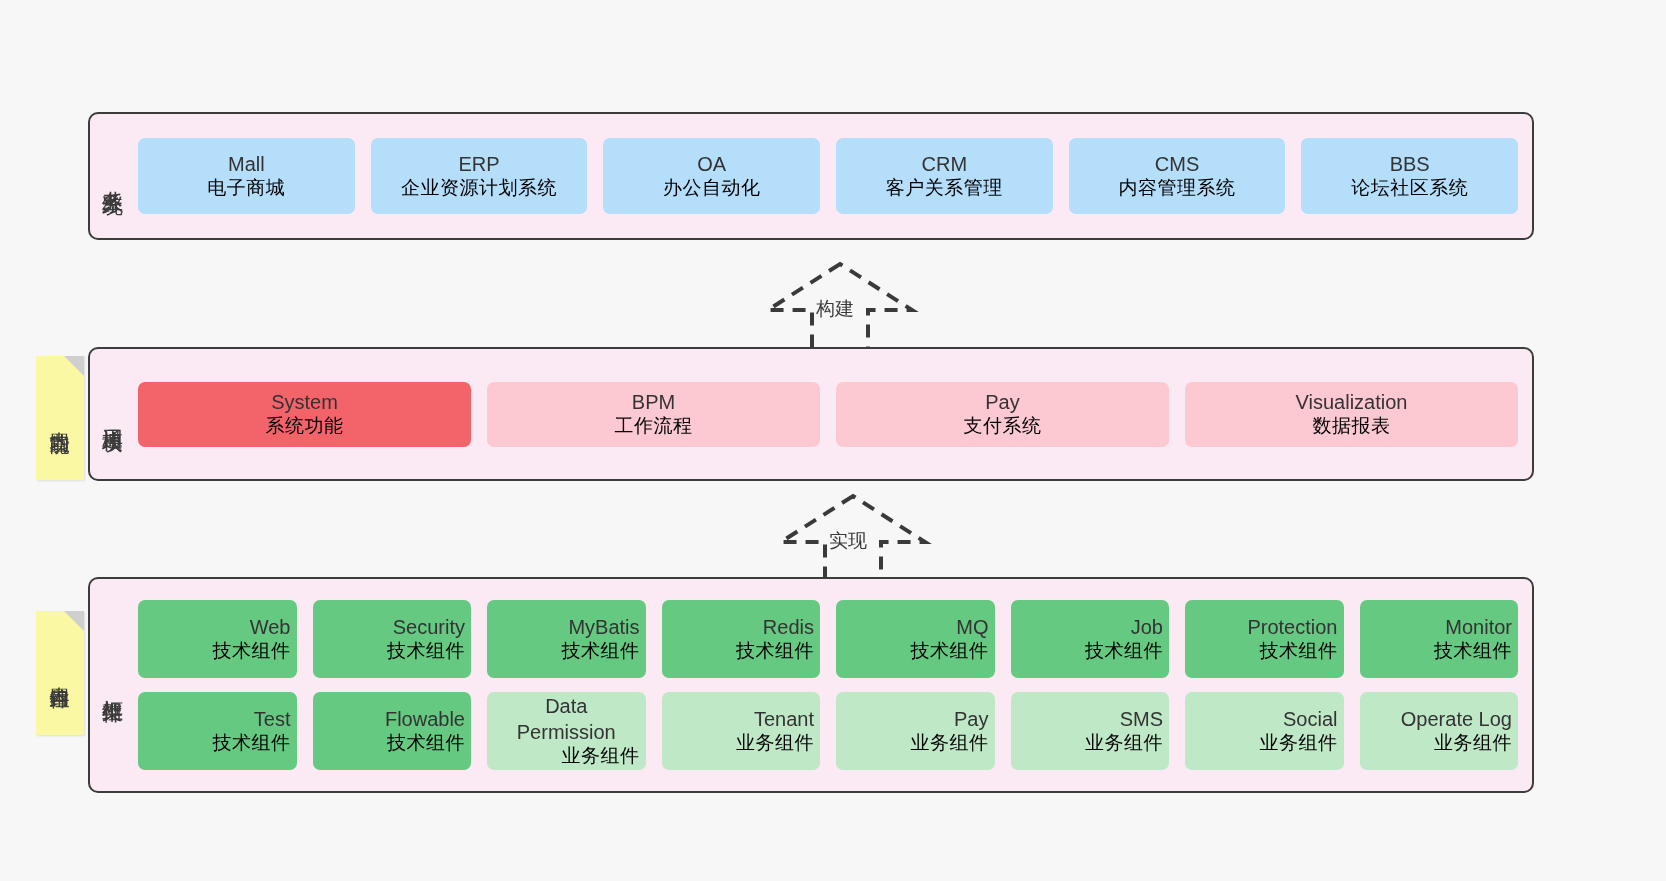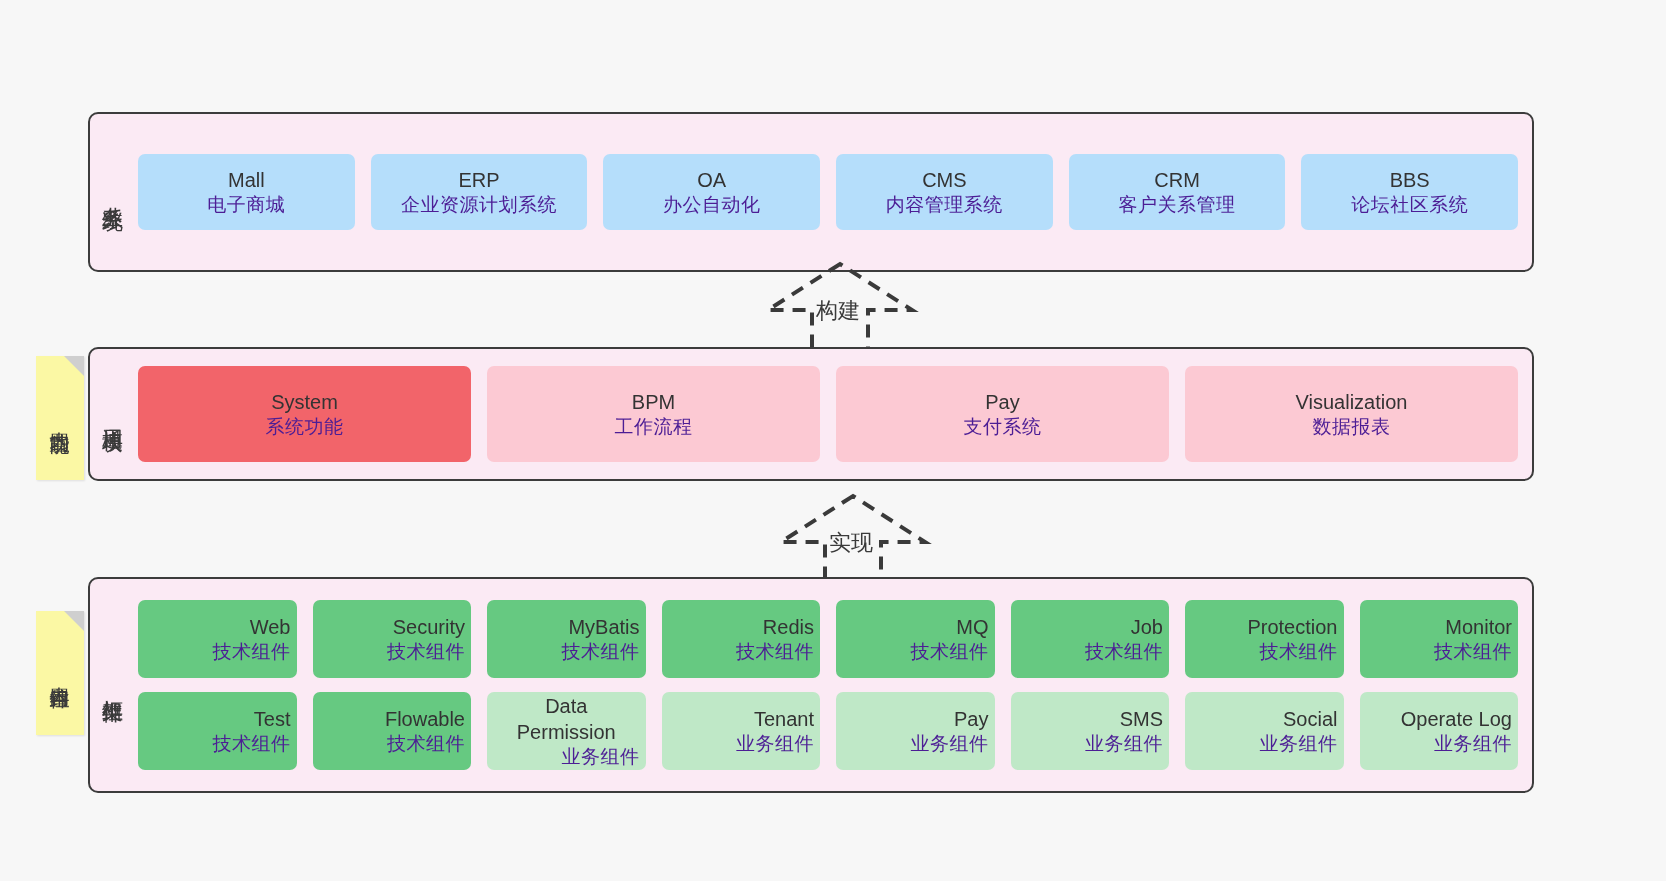--- a/index.html
+++ b/index.html
@@ -70,38 +70,39 @@
     line-height: 1.3;
     box-sizing: border-box;
     padding: 4px 6px;
   }
   .cell .en {
     font-size: 20px;
     color: #333333;
   }
   .cell .cn {
     font-size: 19px;
-    color: #4c1d95;
+    color: #000000;
     letter-spacing: 0.5px;
+    font-family: Liberation Mono, monospace;
   }
 
   
   .c-blue       { background: #b5defb; }
   .c-red        { background: #f2646a; }
   .c-pink       { background: #fcc9d3; text-align: right; }
   .c-green      { background: #66c981; }
   .c-lightgreen { background: #bfe8c7; }
 
   
-  #tier-business  { left: 88px;  top: 112px; width: 1446px; height: 160px; }
+  #tier-business  { left: 88px;  top: 112px; width: 1446px; height: 128px; }
   #tier-module    { left: 88px;  top: 347px; width: 1446px; height: 134px; }
   #tier-framework { left: 88px;  top: 577px; width: 1446px; height: 216px; }
 
   #tier-business  .cell { height: 76px; }
-  #tier-module    .cell { height: 96px; }
+  #tier-module    .cell { height: 65px; }
   #tier-framework .cell { height: 78px; align-items: flex-end; }
 
   
   .note {
     position: absolute;
     background: #fbf8a4;
     width: 48px;
     box-sizing: border-box;
     display: flex;
     align-items: center;
@@ -130,21 +131,21 @@
 
   
   .arrow {
     position: absolute;
     width: 200px;
     height: 100px;
   }
   .arrow svg { display: block; }
   .arrow-label {
     position: absolute;
-    font-size: 22px;
+    font-size: 19px;
     color: #3a3a3a;
     background: transparent;
     white-space: nowrap;
   }
   #arrow-build     { left: 740px; top: 258px; }
   #arrow-build .arrow-label     { left: 76px; top: 38px; }
   #arrow-implement { left: 753px; top: 490px; }
   #arrow-implement .arrow-label { left: 76px; top: 38px; }
 </style>
 </head>
@@ -162,26 +163,26 @@
         </div>
         <div class="cell c-blue">
           <span class="en">ERP</span>
           <span class="cn">企业资源计划系统</span>
         </div>
         <div class="cell c-blue">
           <span class="en">OA</span>
           <span class="cn">办公自动化</span>
         </div>
         <div class="cell c-blue">
+          <span class="en">CRM</span>
+          <span class="cn">客户关系管理</span>
+        </div>
+        <div class="cell c-blue">
           <span class="en">CMS</span>
           <span class="cn">内容管理系统</span>
-        </div>
-        <div class="cell c-blue">
-          <span class="en">CRM</span>
-          <span class="cn">客户关系管理</span>
         </div>
         <div class="cell c-blue">
           <span class="en">BBS</span>
           <span class="cn">论坛社区系统</span>
         </div>
       </div>
     </div>
   </div>
 
   <div class="arrow" id="arrow-build">

